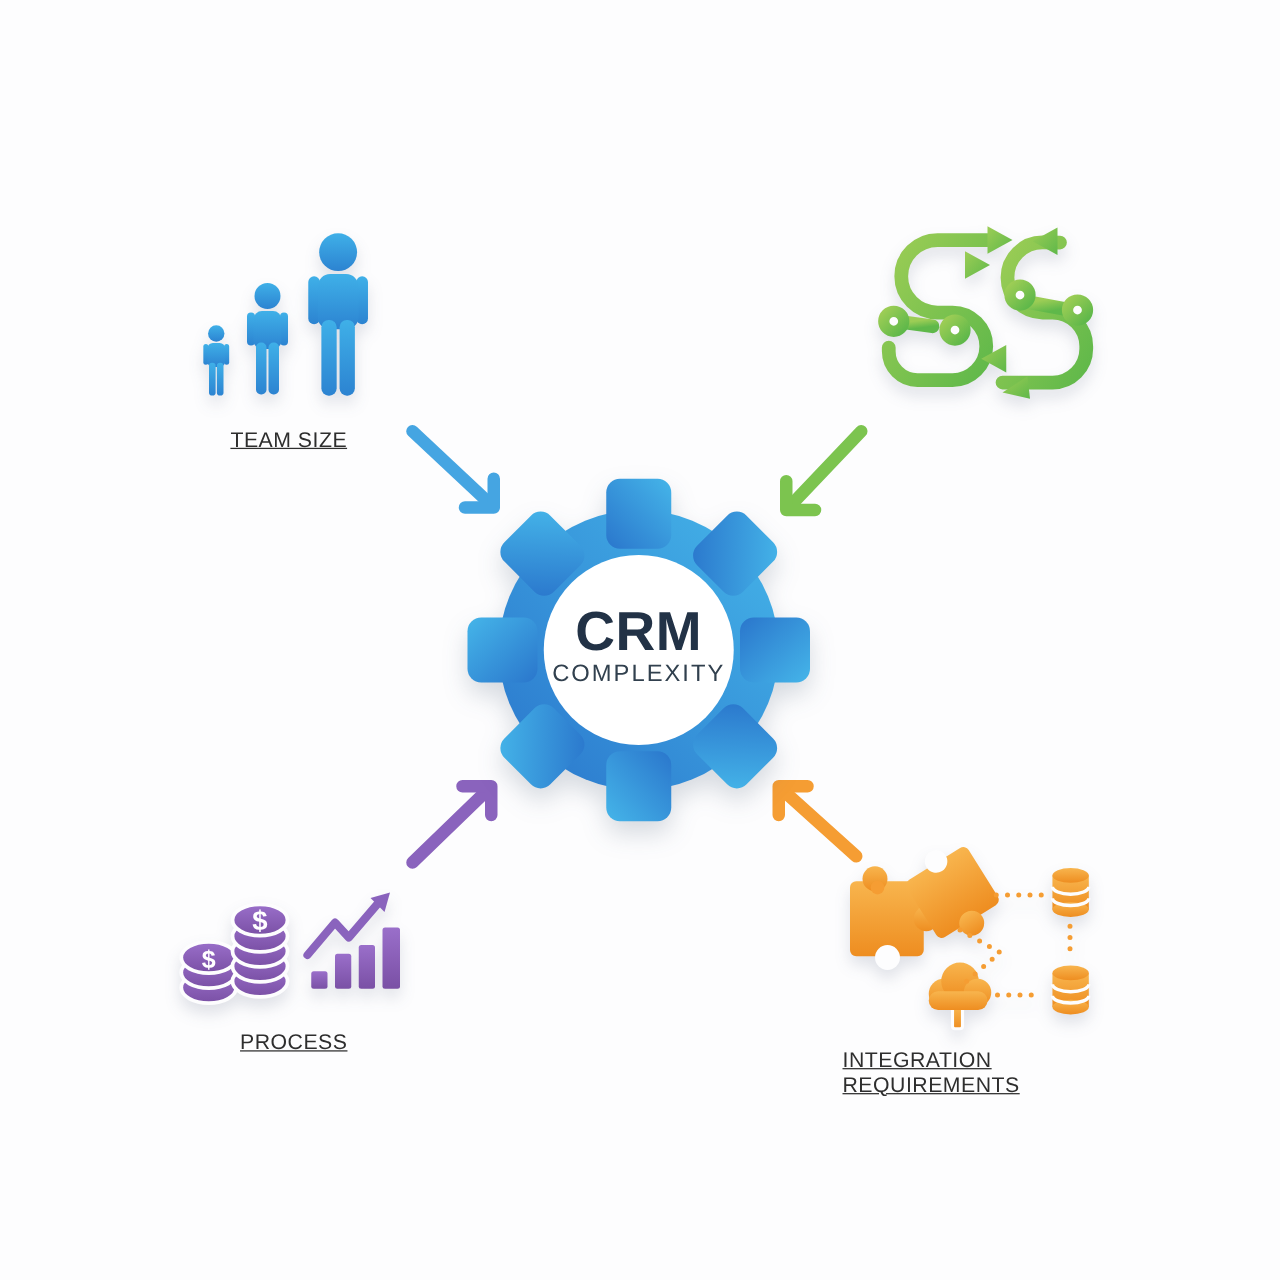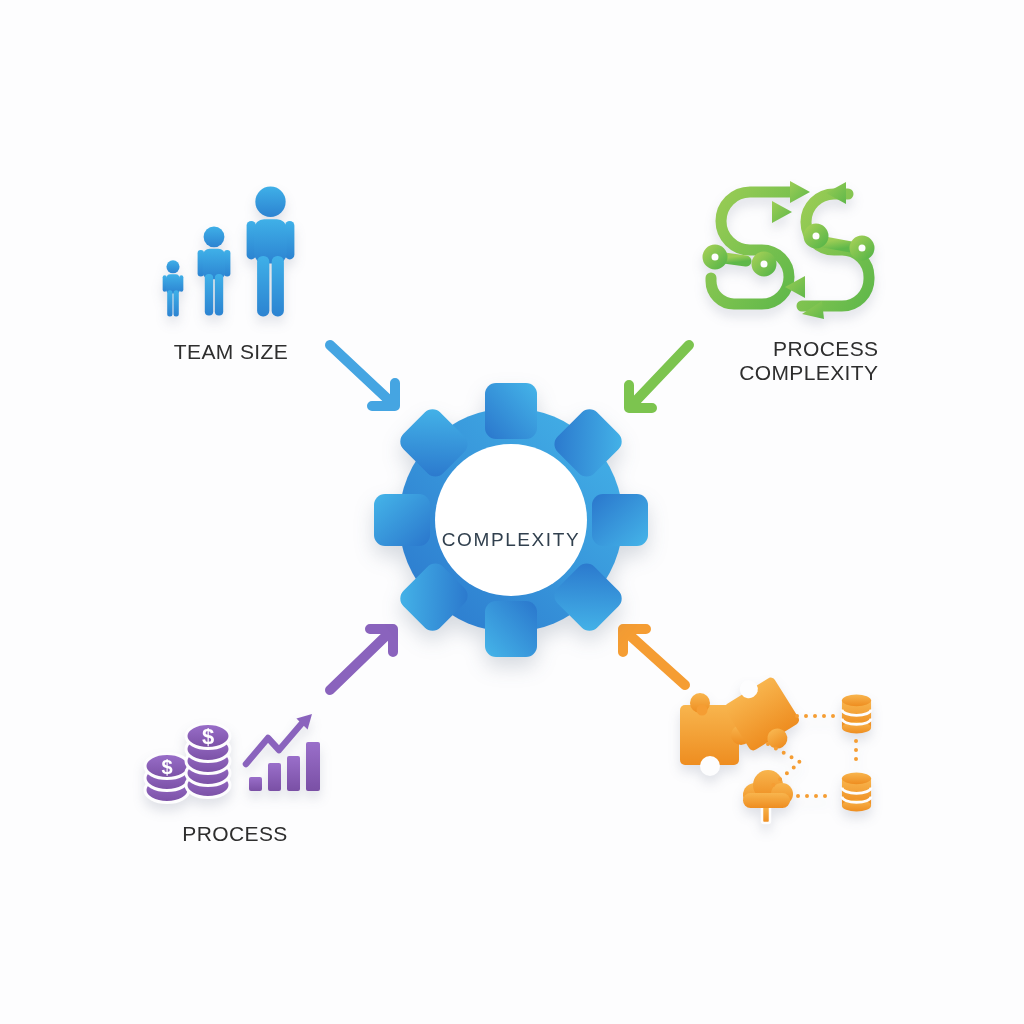--- a/index.html
+++ b/index.html
@@ -4,22 +4,22 @@
 <style>
   html,body{margin:0;padding:0;background:#fff;}
   .stage{
     position:relative;width:1024px;height:1024px;overflow:hidden;
     background:var(--background,#fdfdfe);
     font-family:"Liberation Sans",sans-serif;
   }
   .stage svg.layer{position:absolute;left:0;top:0;}
   .lbl{
     position:absolute;transform:translate(-50%,-50%);
-    text-align:right;color:var(--label-text,#2e2e2e);
-    font-size:21px;letter-spacing:.4px;line-height:1.15;white-space:nowrap;
+    text-align:left;color:var(--label-text,#2e2e2e);
+    font-size:17px;letter-spacing:.4px;line-height:1.15;white-space:nowrap;text-decoration:underline;
   }
   .lbl.wrap{white-space:normal;}
   .crm-title{
     position:absolute;transform:translate(-50%,-50%);
     font-size:44px;font-weight:700;letter-spacing:.5px;
     color:var(--crm-text,#223246);white-space:nowrap;
   }
   .crm-sub{
     position:absolute;transform:translate(-50%,-50%);
     font-size:19px;letter-spacing:1.6px;
@@ -191,21 +191,22 @@
         <rect x="485" y="383" width="52" height="56" rx="11" transform="rotate(135 511 520)"></rect>
         <rect x="485" y="383" width="52" height="56" rx="11" transform="rotate(180 511 520)"></rect>
         <rect x="485" y="383" width="52" height="56" rx="11" transform="rotate(225 511 520)"></rect>
         <rect x="485" y="383" width="52" height="56" rx="11" transform="rotate(270 511 520)"></rect>
         <rect x="485" y="383" width="52" height="56" rx="11" transform="rotate(315 511 520)"></rect>
       </g>
       <circle cx="511" cy="520" r="76" fill="#ffffff"></circle>
     </g>
   </svg>
 
+  <div class="crm-title" style="left:511px;top:506px;">CRM</div>
   <div class="crm-sub" style="left:511px;top:540px;">COMPLEXITY</div>
 
   <div class="lbl" style="left:231px;top:352px;">TEAM SIZE</div>
 
-  <div class="lbl wrap" style="left:791px;top:361px;width:175px;">PROCESS COMPLEXITY</div>
 
   <div class="lbl" style="left:235px;top:834px;">PROCESS</div>
 
+  <div class="lbl wrap" style="left:779px;top:858px;width:210px;">INTEGRATION REQUIREMENTS</div>
 </div>
 
 </body></html>

